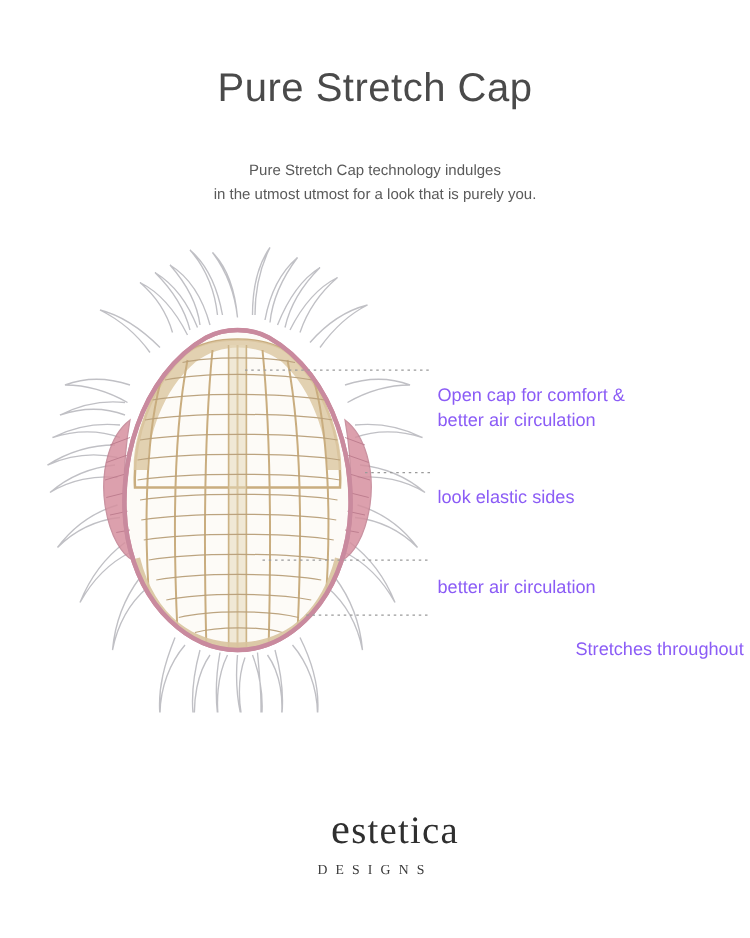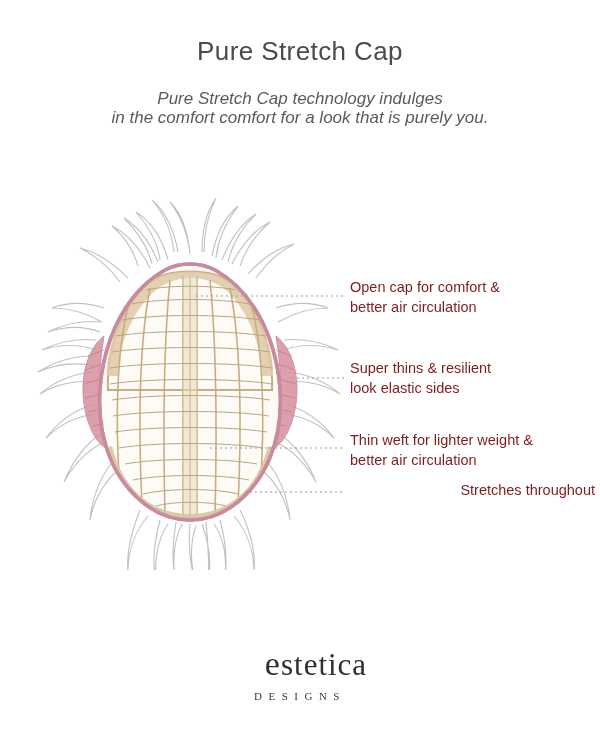--- a/index.html
+++ b/index.html
@@ -18,32 +18,31 @@
 
   
   .header {
     position: absolute;
     top: 0;
     left: 0;
     width: 600px;
     text-align: center;
   }
   .title {
-    margin: 0;
+    margin: 16px;
     padding-top: 36px;
-    font-size: 26px;
+    font-size: 32px;
     font-weight: 400;
     letter-spacing: 0.4px;
     color: #4a4a4a;
   }
   .subtitle {
     margin: 0;
     padding-top: 22px;
-    font-style: italic;
-    font-size: 17px;
+    font-size: 12px;
     line-height: 19px;
     color: #5a5a5a;
   }
   .subtitle .line {
     display: block;
   }
 
   
   .diagram {
     position: absolute;
@@ -64,22 +63,23 @@
     width: 600px;
     height: 380px;
     pointer-events: none;
   }
   .callout {
     position: absolute;
     left: 350px;
     width: 245px;
     font-size: 14.5px;
     line-height: 20px;
-    color: #7f1d1d;
+    color: #8b5cf6;
     pointer-events: auto;
+    margin-top: 30px;
   }
   .callout .line {
     display: block;
   }
   .c1 { top: 87px; }
   .c2 { top: 168px; }
   .c3 { top: 240px; }
   .c4 { top: 290px; text-align: right; }
 
   
@@ -109,21 +109,21 @@
     padding-left: 0;
   }
 </style>
 </head>
 <body>
 
 <div class="header">
   <h1 class="title">Pure Stretch Cap</h1>
   <div class="subtitle">
     <span class="line">Pure Stretch Cap technology indulges</span>
-    <span class="line">in the comfort comfort for a look that is purely you.</span>
+    <span class="line">in the utmost utmost for a look that is purely you.</span>
   </div>
 </div>
 
 <div class="diagram">
   <svg width="600" height="380" viewBox="0 0 600 380" xmlns="http://www.w3.org/2000/svg">
 
     <defs>
       <clipPath id="capClip">
         <path d="M165,80 C112,110 92,185 102,240 C113,297 152,330 190,330 C228,330 267,297 278,240 C288,185 268,110 215,80 C200,72 180,72 165,80 Z"></path>
       </clipPath>
@@ -247,25 +247,23 @@
     </g>
   </svg>
 </div>
 
 <div class="callouts">
   <div class="callout c1">
     <span class="line">Open cap for comfort &amp;</span>
     <span class="line">better air circulation</span>
   </div>
   <div class="callout c2">
-    <span class="line">Super thins &amp; resilient</span>
     <span class="line">look elastic sides</span>
   </div>
   <div class="callout c3">
-    <span class="line">Thin weft for lighter weight &amp;</span>
     <span class="line">better air circulation</span>
   </div>
   <div class="callout c4">
     <span class="line">Stretches throughout</span>
   </div>
 </div>
 
 <div class="footer">
   <div class="brand">
     <span class="e-big">e</span><span>stetica</span>

